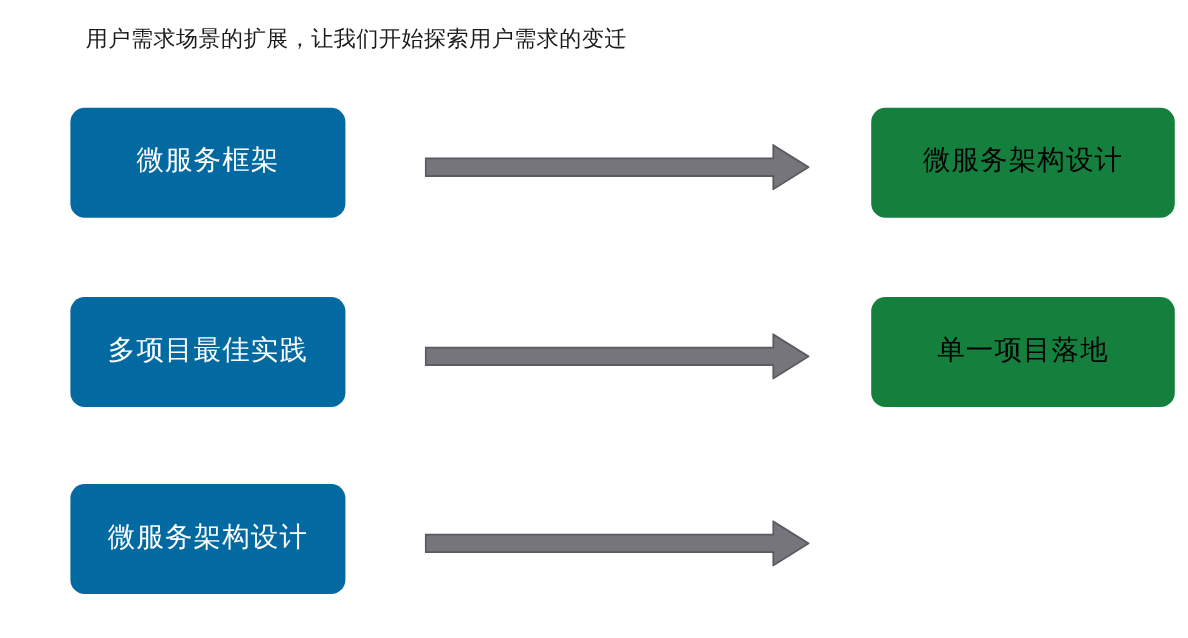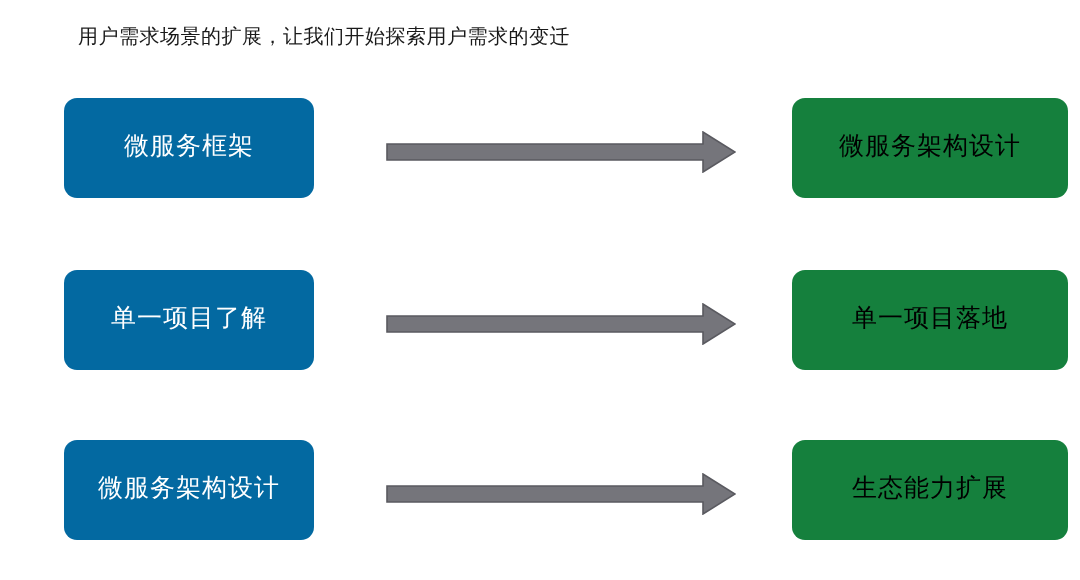--- a/index.html
+++ b/index.html
@@ -117,21 +117,21 @@
       </svg>
     </div>
 
     <div class="box box-right">
       <span class="box-label">微服务架构设计</span>
     </div>
   </div>
 
   <div class="row row-1">
     <div class="box box-left">
-      <span class="box-label">单一项目了解</span>
+      <span class="box-label">多项目最佳实践</span>
     </div>
 
     <div class="arrow">
       <svg viewBox="0 0 350 42" xmlns="http://www.w3.org/2000/svg">
         <polygon points="1,13 317,13 317,1 349,21 317,41 317,29 1,29" fill="#75757b" stroke="#5a5a60" stroke-width="1.6" stroke-linejoin="miter"></polygon>
       </svg>
     </div>
 
     <div class="box box-right">
       <span class="box-label">单一项目落地</span>
@@ -142,18 +142,15 @@
     <div class="box box-left">
       <span class="box-label">微服务架构设计</span>
     </div>
 
     <div class="arrow">
       <svg viewBox="0 0 350 42" xmlns="http://www.w3.org/2000/svg">
         <polygon points="1,13 317,13 317,1 349,21 317,41 317,29 1,29" fill="#75757b" stroke="#5a5a60" stroke-width="1.6" stroke-linejoin="miter"></polygon>
       </svg>
     </div>
 
-    <div class="box box-right">
-      <span class="box-label">生态能力扩展</span>
-    </div>
   </div>
 
 </div>
 
 </body></html>

